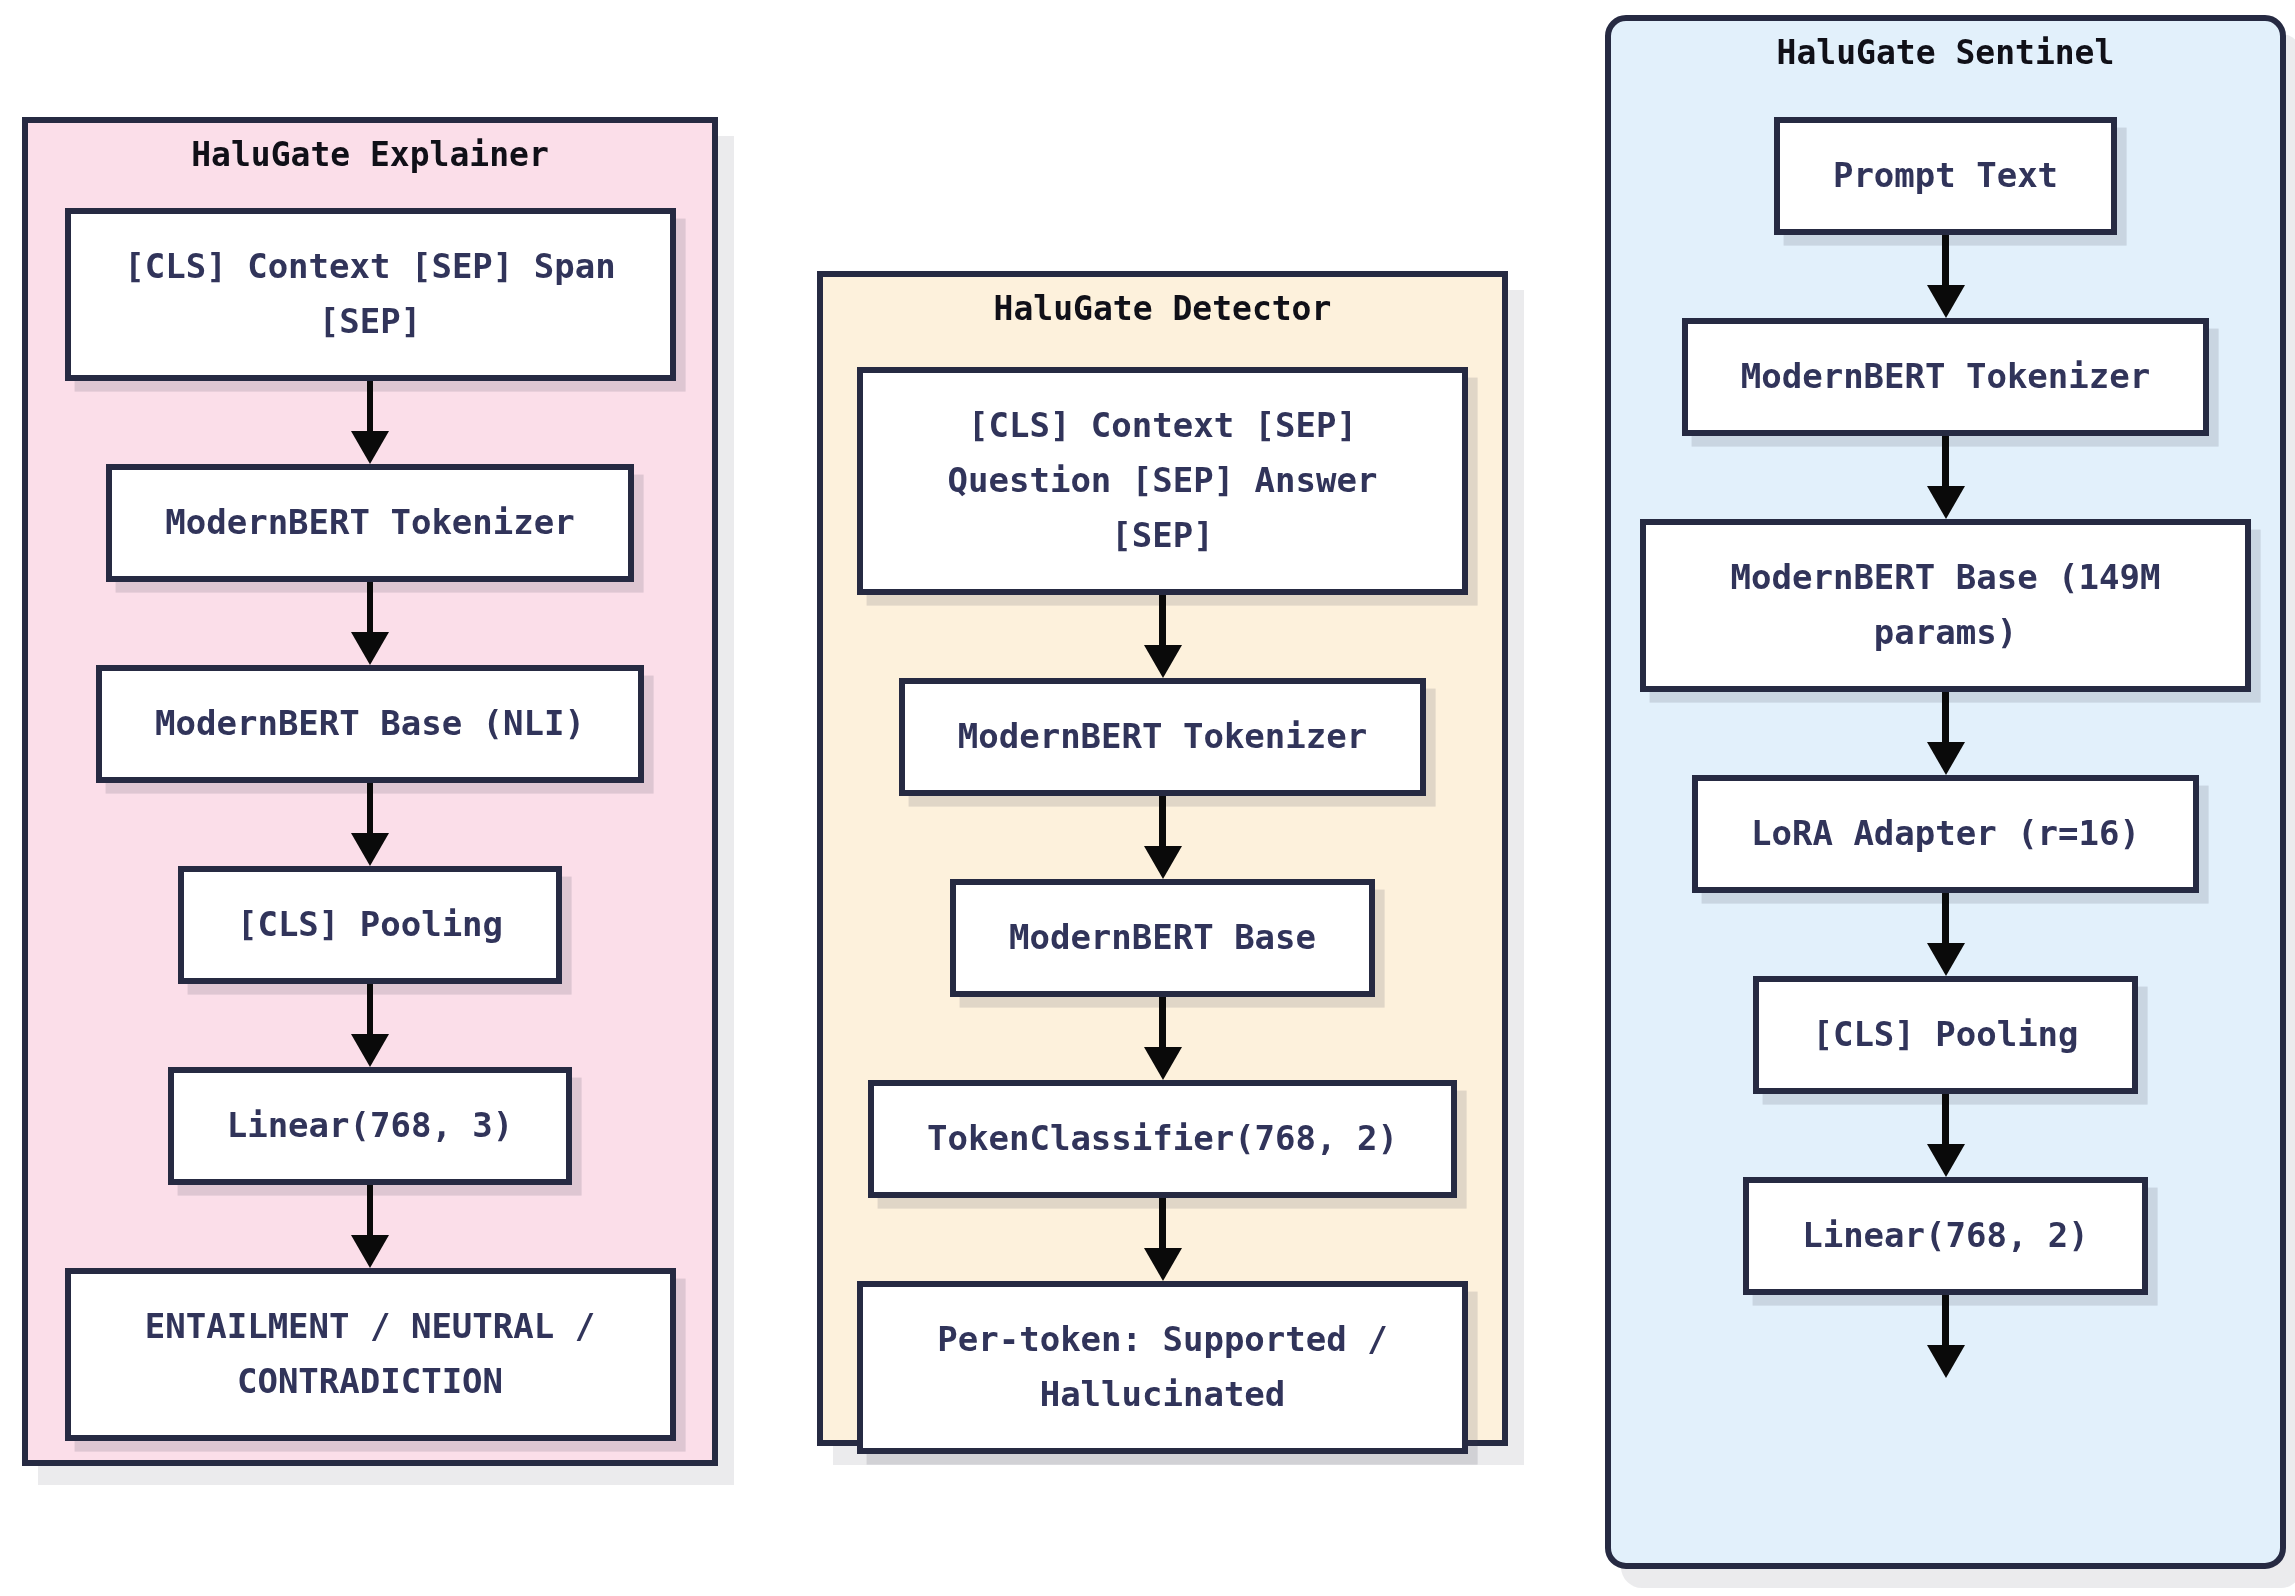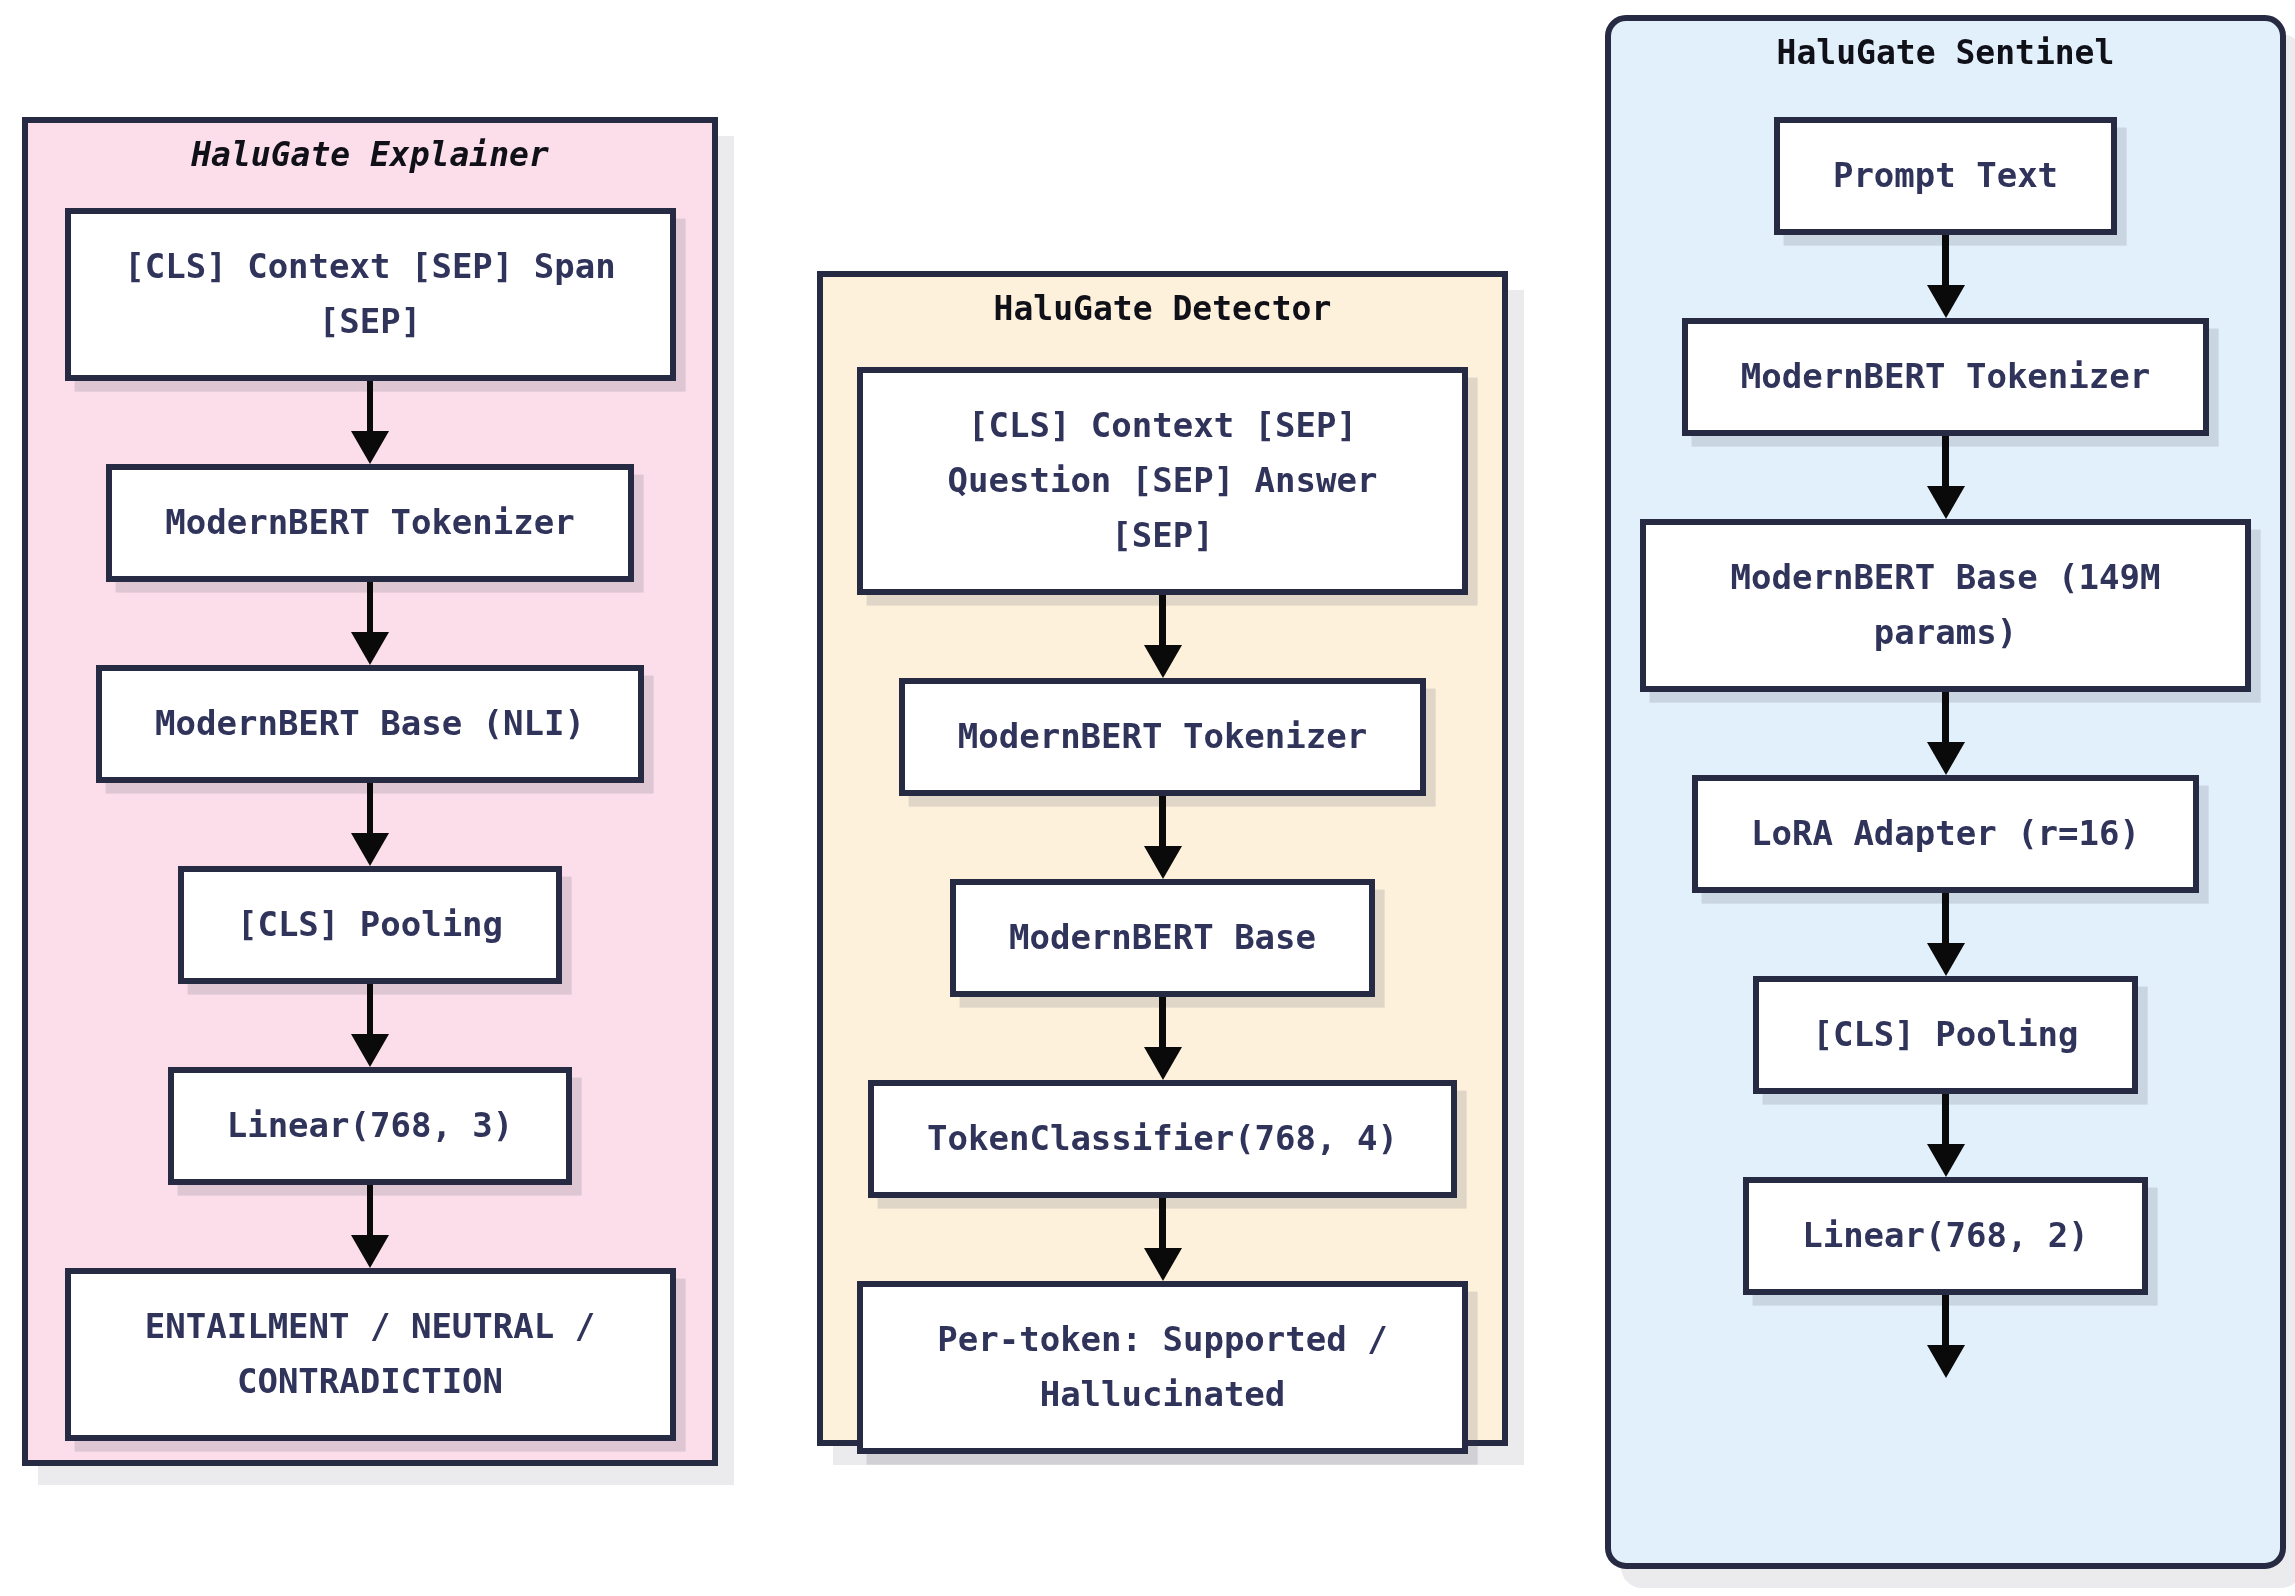--- a/index.html
+++ b/index.html
@@ -59,21 +59,21 @@
     height:50px;
     background:#0a0a0a;
   }
   .arrow .head{
     width:0;height:0;
     border-left:19.7px solid transparent;
     border-right:19.7px solid transparent;
     border-top:33px solid #0a0a0a;
   }
   #panel-explainer{left:22px;top:117px;width:696px;height:1349px;}
-  #panel-explainer .panel-title{margin-bottom:32px;font-style:italic;}
+  #panel-explainer .panel-title{margin-bottom:32px;}
   #panel-detector{left:817px;top:223px;width:691px;height:1175px;margin-top:48px;}
   #panel-detector .panel-title{margin-bottom:37px;}
   #panel-sentinel{left:1605px;top:15px;width:681px;height:1554px;border-radius:21px;}
   #panel-sentinel .panel-title{margin-bottom:43px;}
 </style>
 </head>
 <body>
 
 <div class="panel" id="panel-explainer" style="background: rgb(251, 222, 233);">
   <div class="panel-title">HaluGate Explainer</div>
@@ -115,21 +115,21 @@
   <div class="node">ModernBERT Tokenizer</div>
   <div class="arrow">
       <span class="stem"></span>
       <span class="head"></span>
     </div>
   <div class="node">ModernBERT Base</div>
   <div class="arrow">
       <span class="stem"></span>
       <span class="head"></span>
     </div>
-  <div class="node">TokenClassifier(768, 4)</div>
+  <div class="node">TokenClassifier(768, 2)</div>
   <div class="arrow">
       <span class="stem"></span>
       <span class="head"></span>
     </div>
   <div class="node wide">Per-token: Supported / Hallucinated</div>
 </div>
 
 <div class="panel" id="panel-sentinel" style="background: rgb(226, 240, 251);">
   <div class="panel-title">HaluGate Sentinel</div>
   <div class="node">Prompt Text</div>

